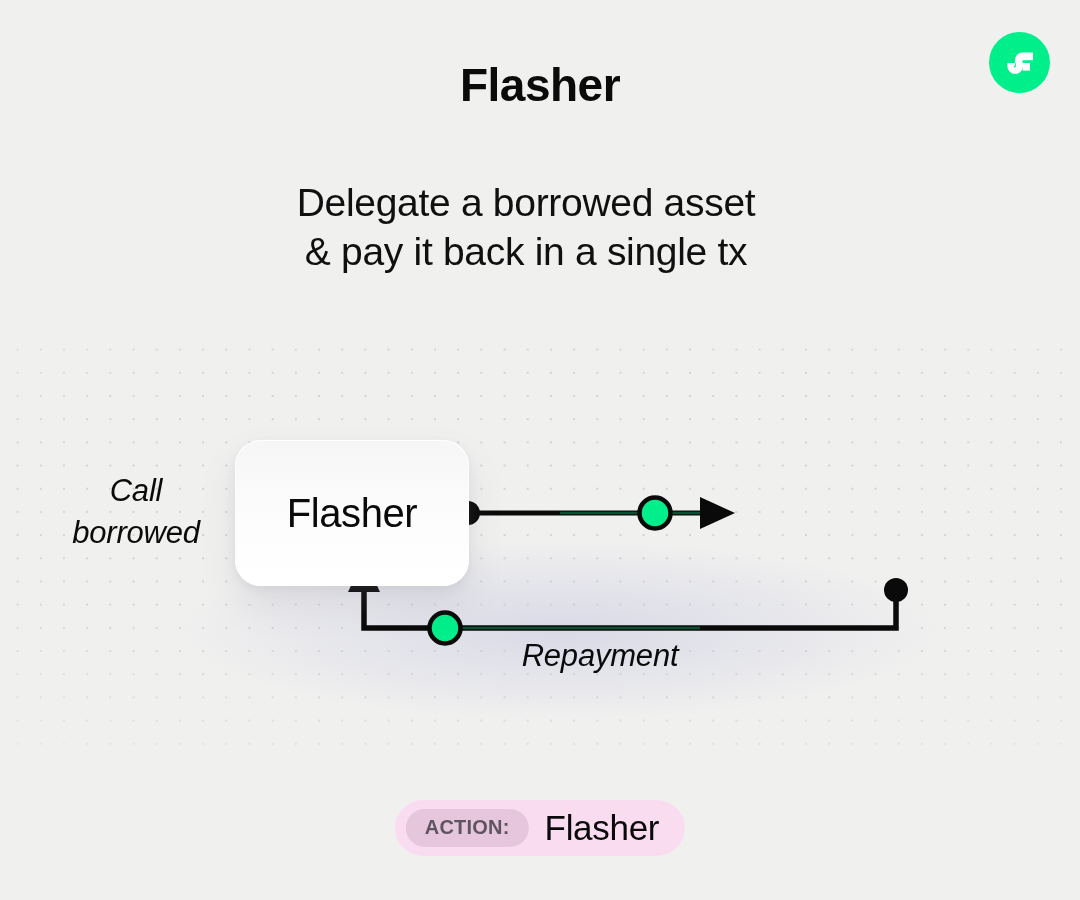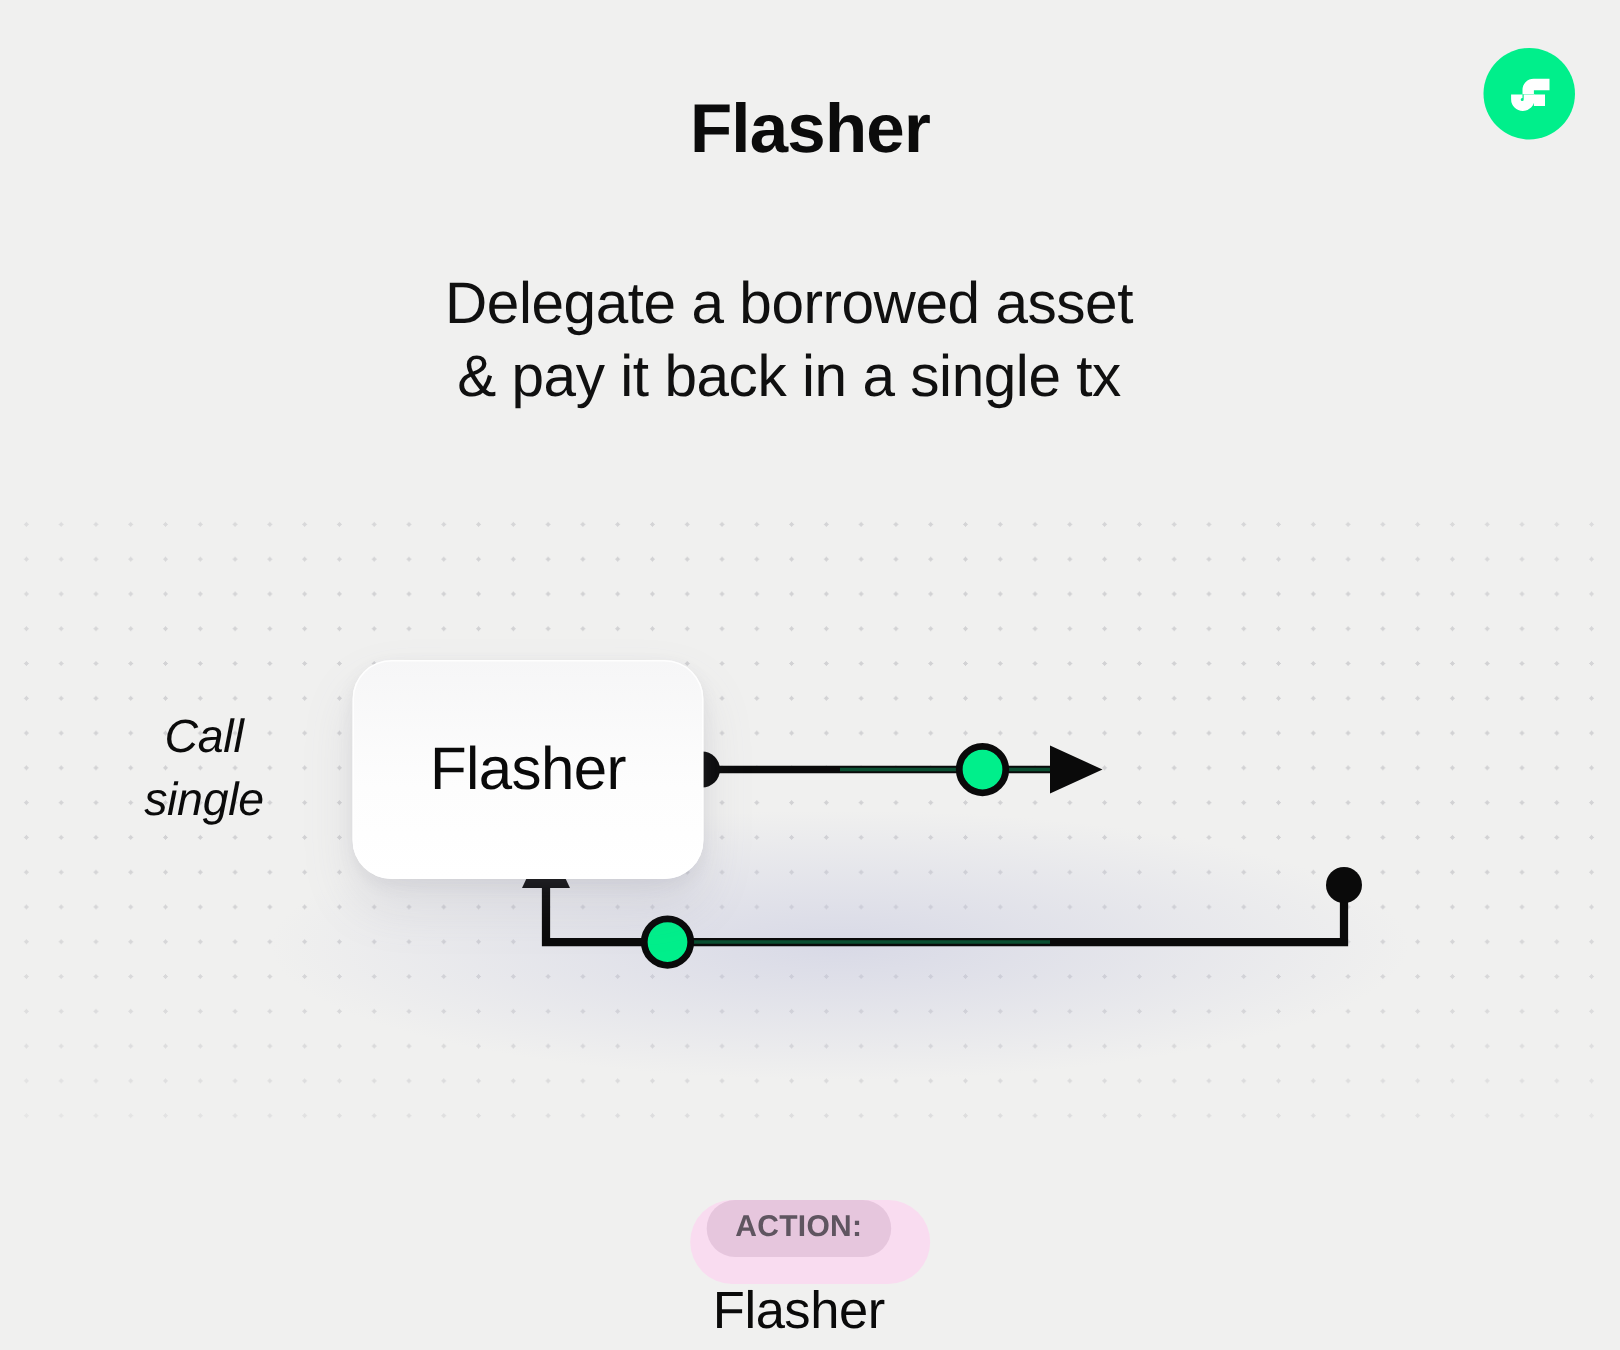--- a/index.html
+++ b/index.html
@@ -160,21 +160,20 @@
     left: 50%;
     transform: translateX(-50%);
     top: 800px;
     height: 56px;
     padding: 0 26px 0 11px;
     border-radius: 28px;
     background: #f9dcf0;
     display: flex;
     align-items: center;
     gap: 16px;
-    flex-direction: column;
   }
   .action-chip {
     background: #e6c6dd;
     color: #5f5560;
     border-radius: 20px;
     padding: 7px 19px 8px;
     font-size: 20px;
     font-weight: bold;
     letter-spacing: 0.2px;
   }
@@ -225,19 +224,20 @@
     <path d="M896 260 L896 298 L364 298 L364 260" fill="none" stroke="#0a0a0a" stroke-width="5.5" stroke-linejoin="miter"></path>
     <line x1="460" y1="298" x2="700" y2="298" stroke="#0b5c38" stroke-width="2.4" opacity="0.85"></line>
     <polygon points="348,262 364,228 380,262" fill="#0a0a0a"></polygon>
     <circle cx="896" cy="260" r="12" fill="#0a0a0a"></circle>
     <circle cx="445" cy="298" r="15.5" fill="#00ef8b" stroke="#0a0a0a" stroke-width="4.5"></circle>
   </svg>
 
   <div class="node-card" id="card-flasher">Flasher</div>
 
   <div class="flow-label" id="label-call">Call
-single</div>
+borrowed</div>
+  <div class="flow-label" id="label-repayment">Repayment</div>
 </div>
 
 <div class="action-badge">
   <span class="action-chip">ACTION:</span>
   <span class="action-value">Flasher</span>
 </div>
 
 </body></html>

